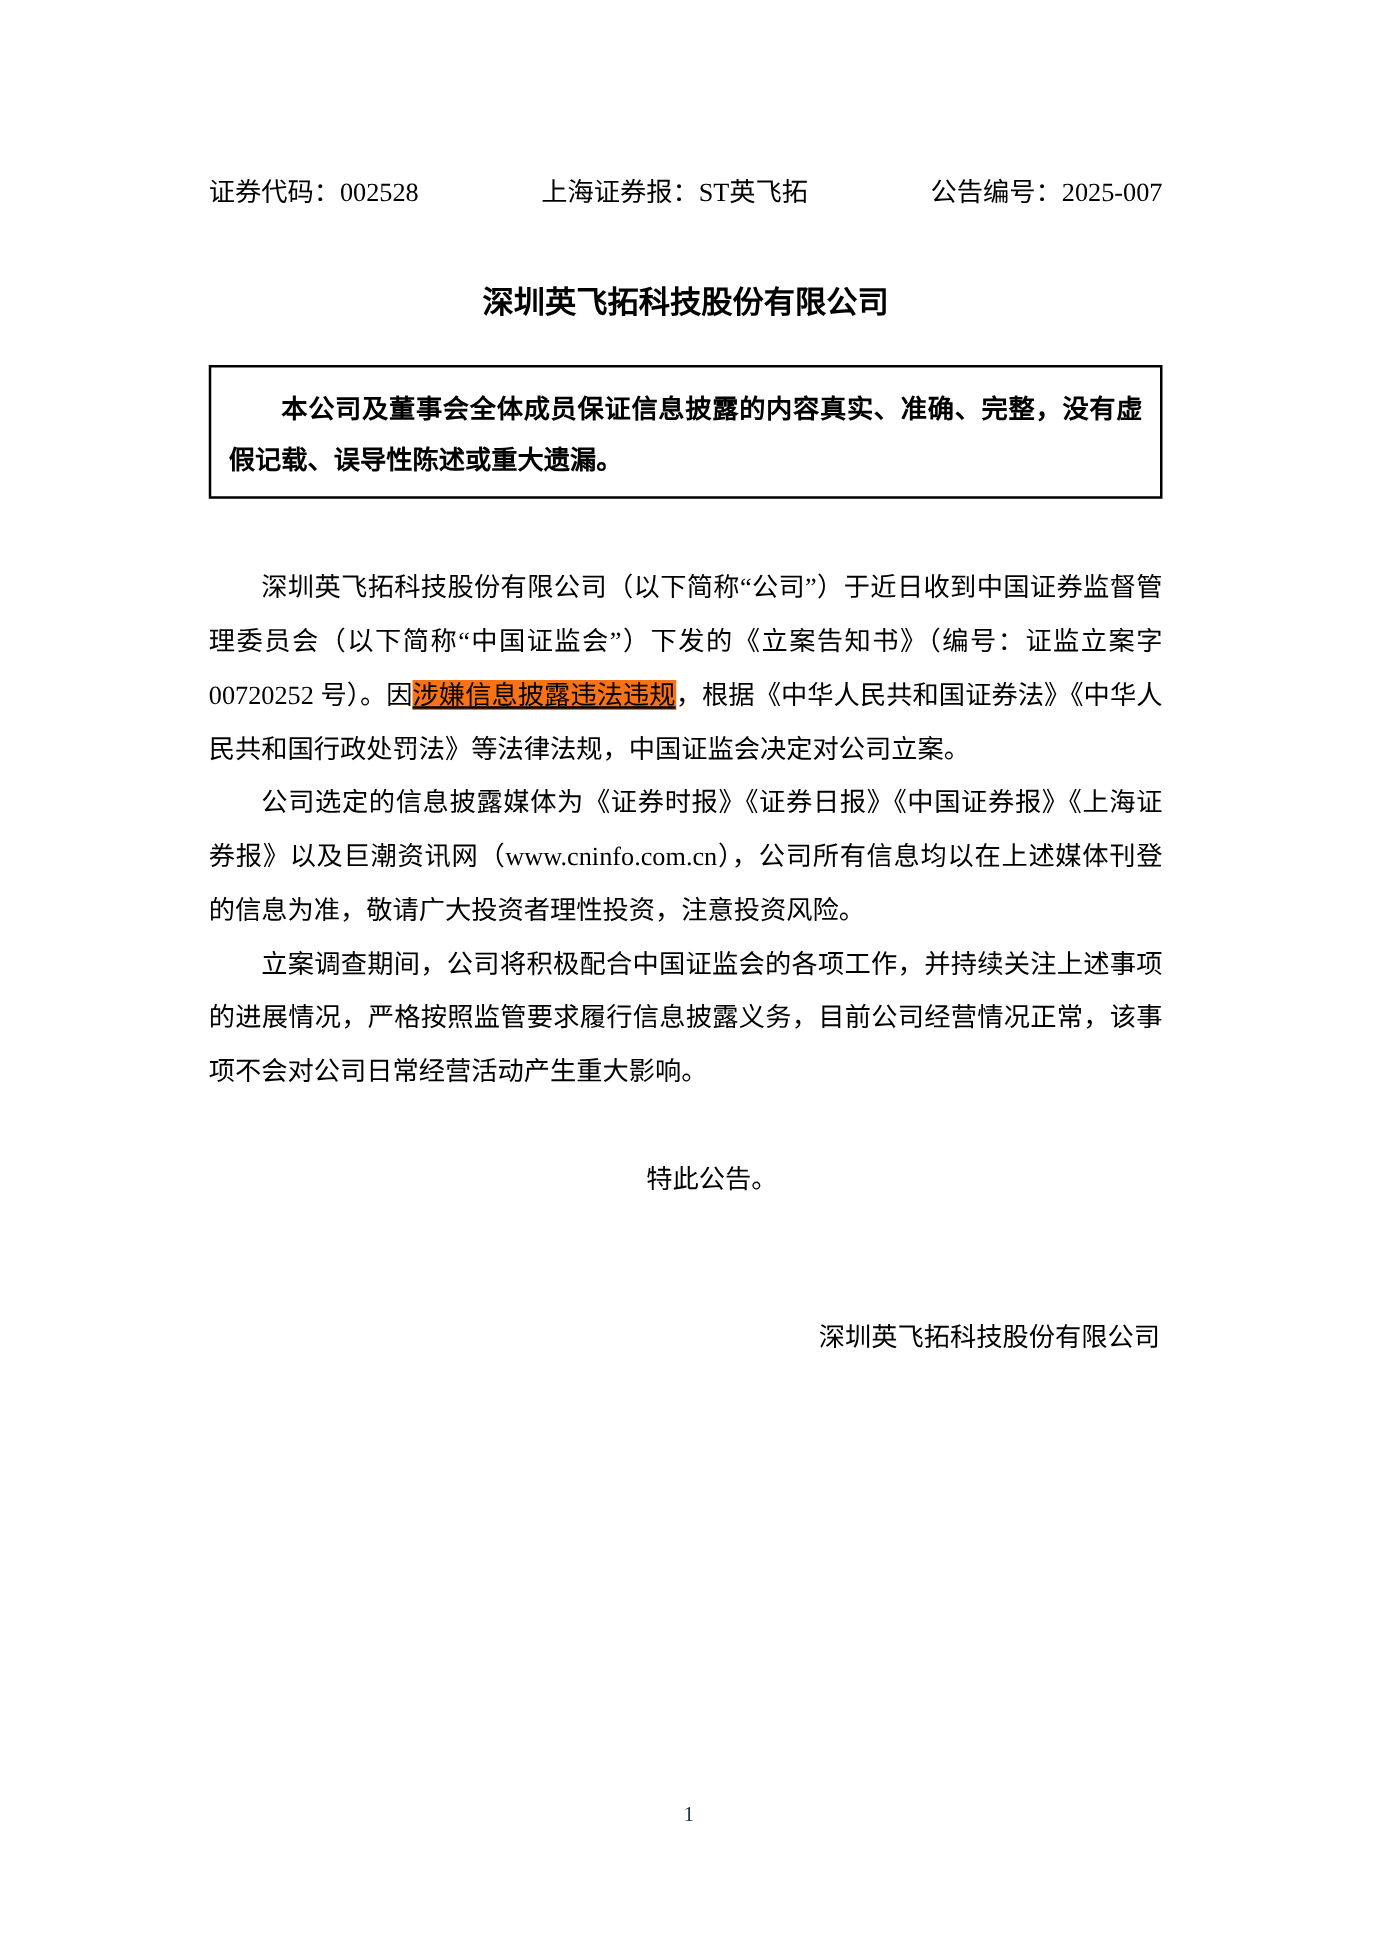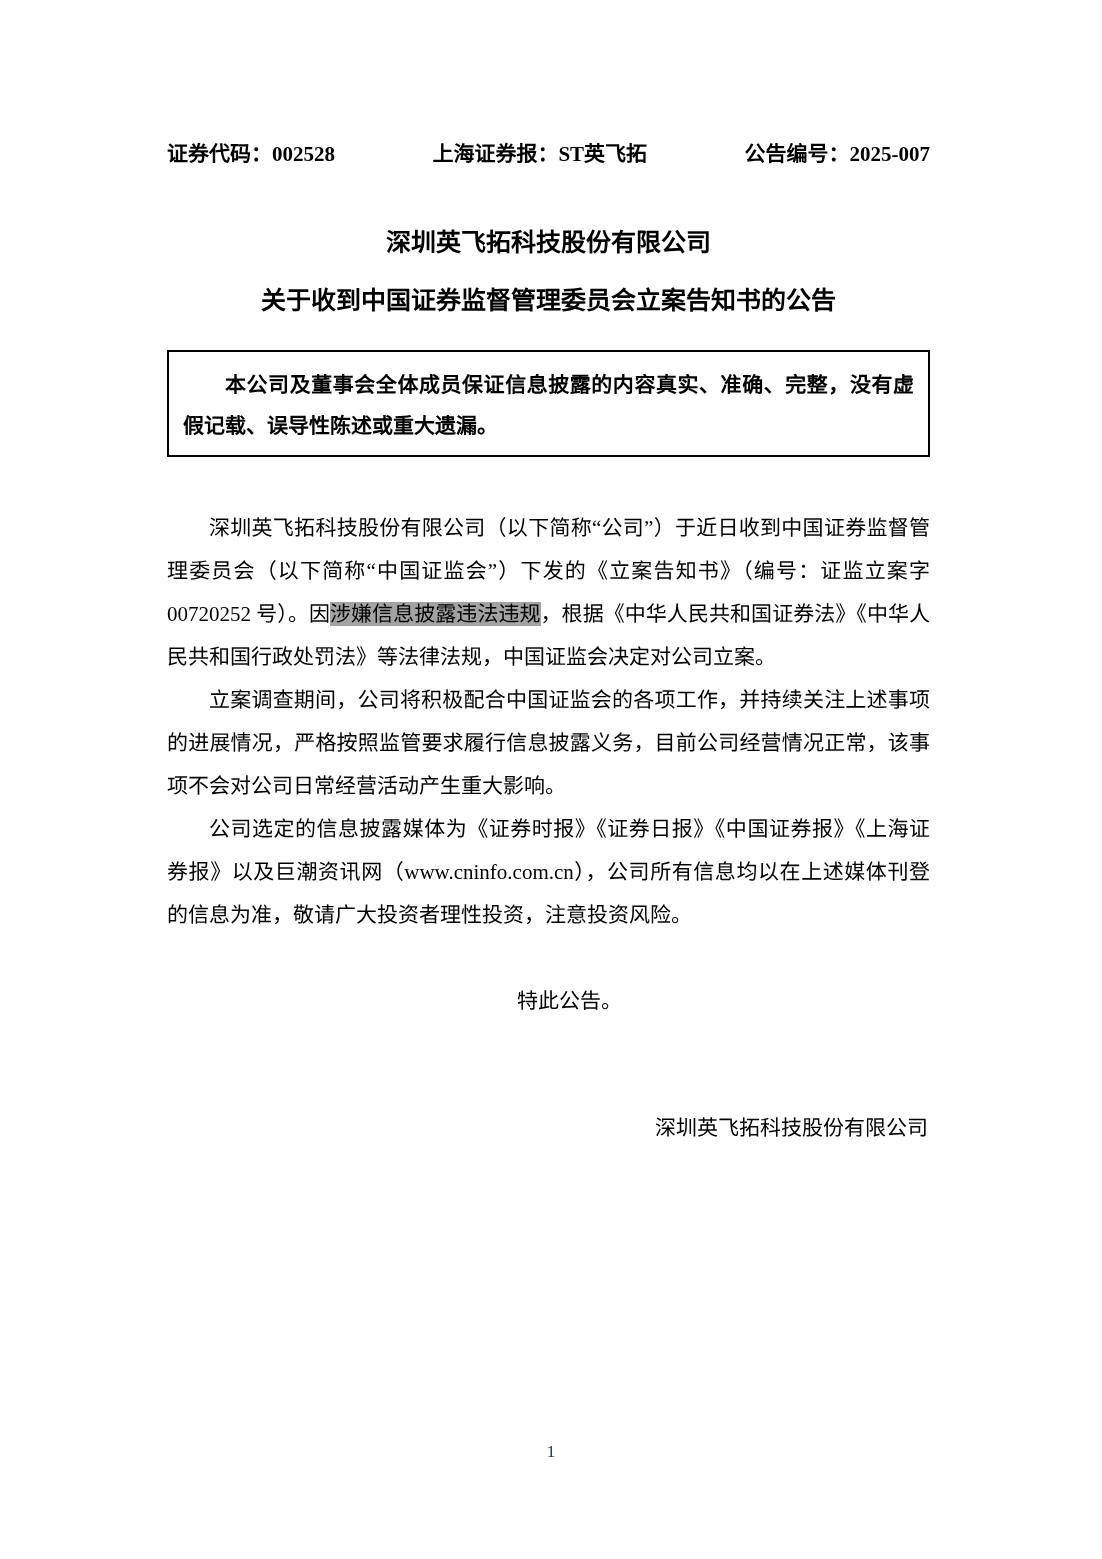--- a/index.html
+++ b/index.html
@@ -18,21 +18,21 @@
     left: 167px;
     top: 140px;
     width: 763px;
   }
   
   .doc-header {
     display: flex;
     justify-content: space-between;
     align-items: baseline;
     font-size: 21px;
-    font-weight: bold;
+    font-weight: normal;
     line-height: 28px;
     white-space: nowrap;
     gap: 14px;
   }
   
   .titles {
     margin-top: 46px;
     text-align: center;
     font-weight: bold;
     font-size: 25px;
@@ -55,21 +55,22 @@
   .body-text {
     margin-top: 50px;
   }
   .body-text p {
     font-size: 21px;
     line-height: 43px;
     text-indent: 2em;
     text-align: justify;
   }
   .highlight {
-    background: #a3a3a3;
+    background: #f97316;
+    text-decoration: underline;
   }
   p.closing {
     margin-top: 43px;
     text-align: center;
   }
   
   .signature {
     width: fit-content;
     margin: 84px 2px 0 auto;
     text-align: center;
@@ -93,31 +94,30 @@
 <div class="content">
 
   <div class="doc-header">
     <span>证券代码：002528</span>
     <span>上海证券报：ST英飞拓</span>
     <span>公告编号：2025-007</span>
   </div>
 
   <div class="titles">
     <div>深圳英飞拓科技股份有限公司</div>
-    <div>关于收到中国证券监督管理委员会立案告知书的公告</div>
   </div>
 
   <div class="disclaimer-box">
     <p>本公司及董事会全体成员保证信息披露的内容真实、准确、完整，没有虚假记载、误导性陈述或重大遗漏。</p>
   </div>
 
   <div class="body-text">
     <p><span>深圳英飞拓科技股份有限公司（以下简称“公司”）于近日收到中国证券监督管理委员会（以下简称“中国证监会”）下发的《立案告知书》（编号：证监立案字 00720252 号）。因</span><span class="highlight">涉嫌信息披露违法违规</span><span>，根据《中华人民共和国证券法》《中华人民共和国行政处罚法》等法律法规，中国证监会决定对公司立案。</span></p>
+    <p>公司选定的信息披露媒体为《证券时报》《证券日报》《中国证券报》《上海证券报》以及巨潮资讯网（www.cninfo.com.cn），公司所有信息均以在上述媒体刊登的信息为准，敬请广大投资者理性投资，注意投资风险。</p>
     <p>立案调查期间，公司将积极配合中国证监会的各项工作，并持续关注上述事项的进展情况，严格按照监管要求履行信息披露义务，目前公司经营情况正常，该事项不会对公司日常经营活动产生重大影响。</p>
-    <p>公司选定的信息披露媒体为《证券时报》《证券日报》《中国证券报》《上海证券报》以及巨潮资讯网（www.cninfo.com.cn），公司所有信息均以在上述媒体刊登的信息为准，敬请广大投资者理性投资，注意投资风险。</p>
     <p class="closing">特此公告。</p>
   </div>
 
   <div class="signature">
     <div>深圳英飞拓科技股份有限公司</div>
   </div>
 
 </div>
 
 <div class="page-number">1</div>

